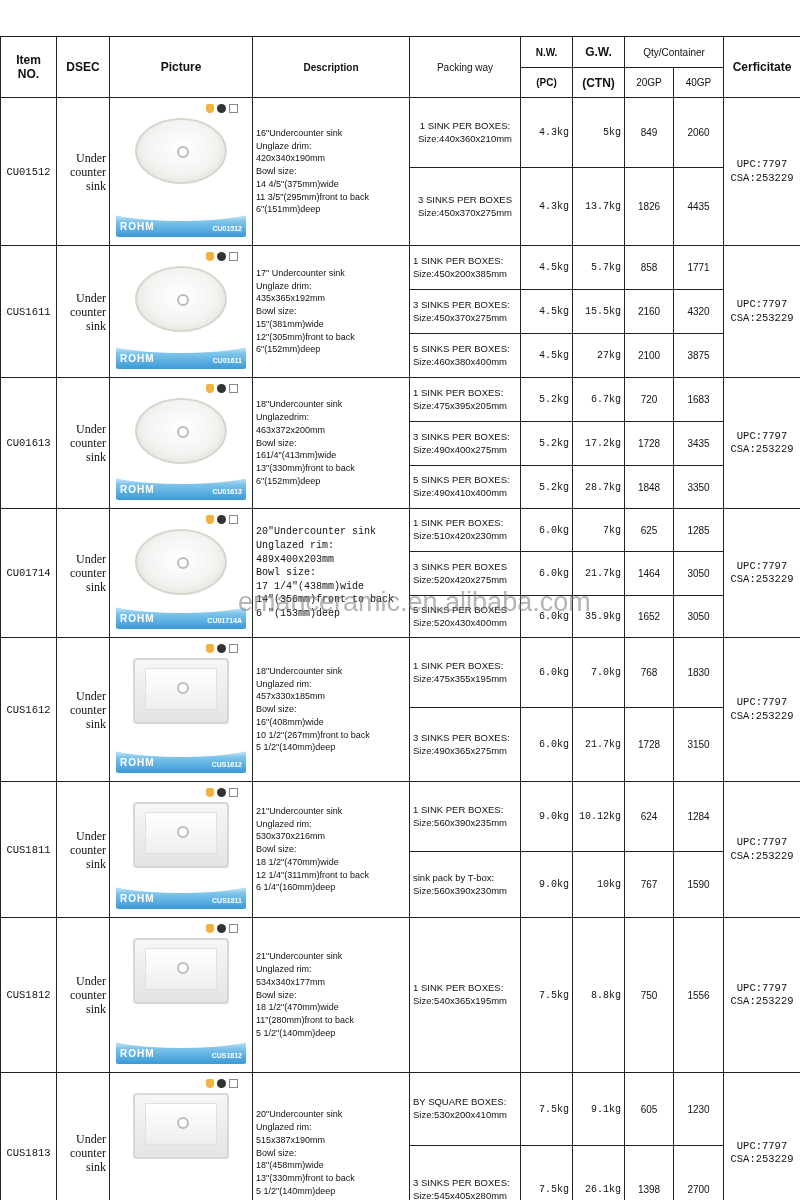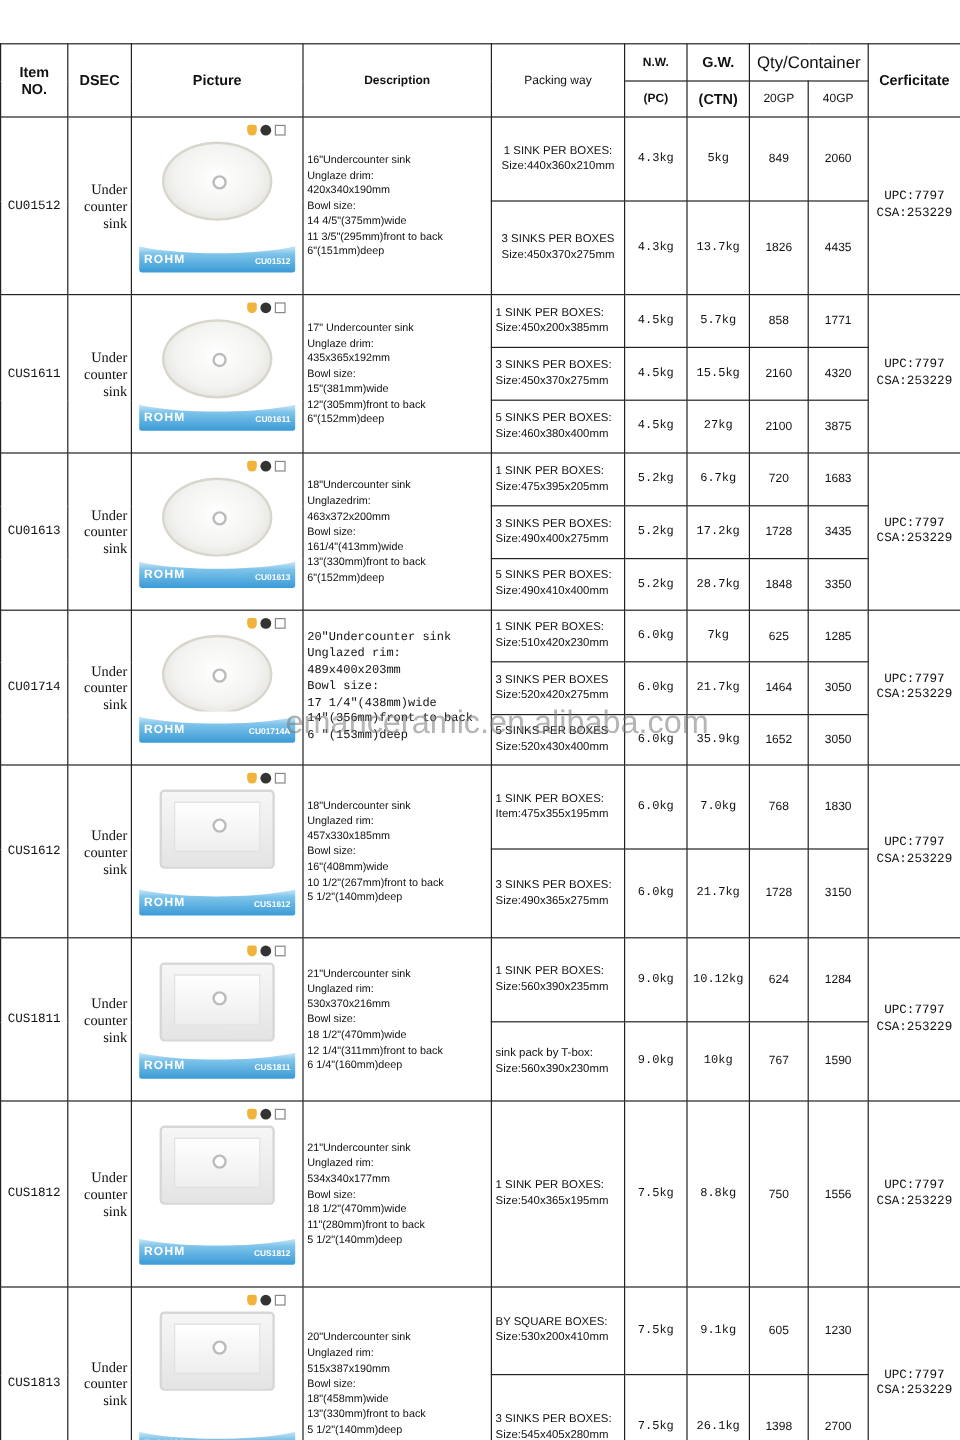--- a/index.html
+++ b/index.html
@@ -9,37 +9,37 @@
   th { font-weight: bold; font-size: 11px; text-align: center; }
   th.big { font-size: 12px; }
   th.small { font-size: 10px; font-weight: bold; }
   td.item { font-family: "Liberation Mono", monospace; font-size: 10.5px; text-align: center; padding: 0 1px; }
   td.dsec { font-family: "Liberation Serif", serif; font-size: 12px; text-align: right; line-height: 14px; }
   td.pic { padding: 0; position: relative; }
   td.desc { font-size: 9px; line-height: 12.8px; padding-left: 2px; }
   td.desc.mono { font-family: "Liberation Mono", monospace; font-size: 10px; line-height: 13.6px; }
   td.pack { font-size: 9.5px; line-height: 12.6px; padding-left: 2px; }
   td.pack.center { text-align: center; }
-  td.num { font-family: "Liberation Mono", monospace; font-size: 10px; text-align: center; }
+  td.num { font-family: "Liberation Mono", monospace; font-size: 10px; text-align: right; }
   td.qty { font-size: 10px; text-align: center; }
   td.cert { font-family: "Liberation Mono", monospace; font-size: 10.5px; text-align: center; line-height: 13.5px; }
   .line { display: block; white-space: nowrap; }
 
   
   .card { position: absolute; left: 6px; right: 6px; top: 4px; bottom: 4px; }
   .badges { position: absolute; right: 8px; top: 2px; display: flex; gap: 3px; align-items: center; }
   .b-ul { width: 8px; height: 9px; background: #f2b33d; border-radius: 2px 2px 4px 4px; }
   .b-csa { width: 9px; height: 9px; border-radius: 50%; background: #333; }
   .b-wm { width: 9px; height: 9px; border: 1px solid #888; box-sizing: border-box; }
   .sink-oval { position: absolute; left: 50%; transform: translateX(-50%); top: 16px; width: 92px; height: 66px; border-radius: 50%; background: radial-gradient(ellipse at 50% 45%, #ffffff 0%, #f3f3f1 55%, #d9d7d0 100%); border: 2px solid #d8d5cc; box-sizing: border-box; }
   .sink-oval::after { content: ""; position: absolute; left: 50%; top: 42%; width: 8px; height: 8px; margin-left: -4px; border-radius: 50%; background: #fff; border: 2px solid #bbb; }
   .sink-rect { position: absolute; left: 50%; transform: translateX(-50%); top: 16px; width: 96px; height: 66px; border-radius: 4px; background: linear-gradient(180deg, #f6f6f6, #e4e4e4); border: 2px solid #d7d7d7; box-sizing: border-box; }
   .sink-rect::before { content: ""; position: absolute; left: 10px; right: 10px; top: 8px; bottom: 12px; background: linear-gradient(180deg, #ffffff, #eeeeee); border: 1px solid #e0e0e0; }
   .sink-rect::after { content: ""; position: absolute; left: 50%; top: 22px; width: 8px; height: 8px; margin-left: -4px; border-radius: 50%; background: #fff; border: 2px solid #bbb; }
-  .banner { position: absolute; left: 0; right: 0; bottom: 14px; height: 26px; background: linear-gradient(180deg, rgba(120,190,230,0) 0%, #7ec4ea 40%, #3a9ad6 100%); border-radius: 0 0 2px 2px; overflow: hidden; }
+  .banner { position: absolute; left: 0; right: 0; bottom: 4px; height: 26px; background: linear-gradient(180deg, rgba(120,190,230,0) 0%, #7ec4ea 40%, #3a9ad6 100%); border-radius: 0 0 2px 2px; overflow: hidden; }
   .banner::before { content: ""; position: absolute; left: -10%; top: -16px; width: 120%; height: 26px; border-radius: 50%; background: #ffffff; }
   .brand { position: absolute; left: 4px; bottom: 5px; color: #fff; font-weight: bold; font-size: 10px; letter-spacing: 1px; }
   .model { position: absolute; right: 4px; bottom: 5px; color: #fff; font-size: 7px; font-weight: bold; }
 
   .watermark { position: absolute; left: 238px; top: 587px; font-size: 27px; color: rgba(120,120,120,0.55); white-space: nowrap; pointer-events: none; }
 </style>
 </head>
 <body>
 
 <table class="spec">
@@ -57,21 +57,21 @@
   </colgroup>
   <thead>
     <tr style="height:31px">
       <th rowspan="2" class="big">Item NO.</th>
       <th rowspan="2" class="big">DSEC</th>
       <th rowspan="2" class="big">Picture</th>
       <th rowspan="2" class="small">Description</th>
       <th rowspan="2" style="font-size:10px;font-weight:normal">Packing way</th>
       <th class="small">N.W.</th>
       <th class="big">G.W.</th>
-      <th colspan="2" style="font-size:14px;font-weight:normal">Qty/Container</th>
+      <th colspan="2" style="font-size:10px;font-weight:normal">Qty/Container</th>
       <th rowspan="2" class="big">Cerficitate</th>
     </tr>
     <tr style="height:30px">
       <th class="small">(PC)</th>
       <th class="big">(CTN)</th>
       <th style="font-size:10px;font-weight:normal">20GP</th>
       <th style="font-size:10px;font-weight:normal">40GP</th>
     </tr>
   </thead>
   <tbody id="tbody">
@@ -342,21 +342,21 @@
           <span class="line">18"Undercounter sink</span>
           <span class="line">Unglazed rim:</span>
           <span class="line">457x330x185mm</span>
           <span class="line">Bowl size:</span>
           <span class="line">16"(408mm)wide</span>
           <span class="line">10 1/2"(267mm)front to back</span>
           <span class="line">5 1/2"(140mm)deep</span>
         </td>
         <td class="pack">
           <span class="line">1 SINK PER BOXES:</span>
-          <span class="line">Item:475x355x195mm</span>
+          <span class="line">Size:475x355x195mm</span>
         </td>
         <td class="num">6.0kg</td>
         <td class="num">7.0kg</td>
         <td class="qty">768</td>
         <td class="qty">1830</td>
         <td rowspan="2" class="cert">
           <span class="line">UPC:7797</span>
           <span class="line">CSA:253229</span>
         </td>
       </tr>

